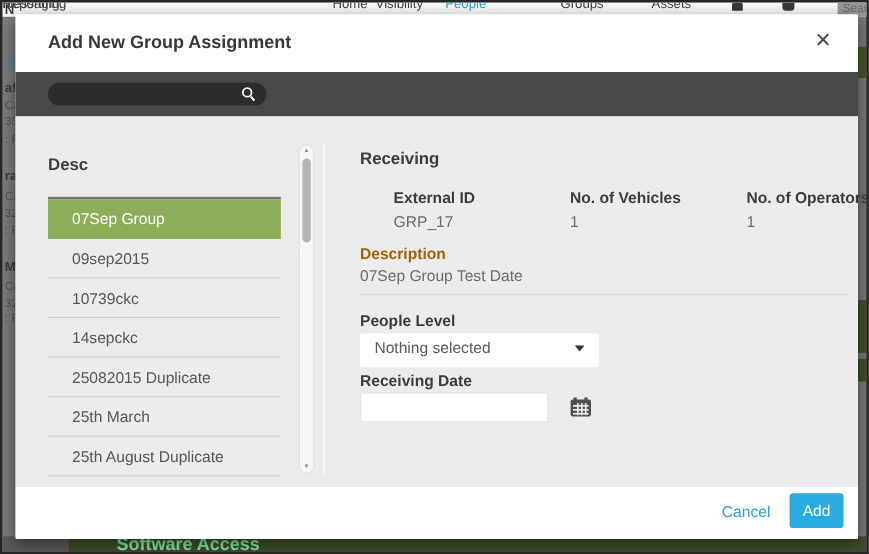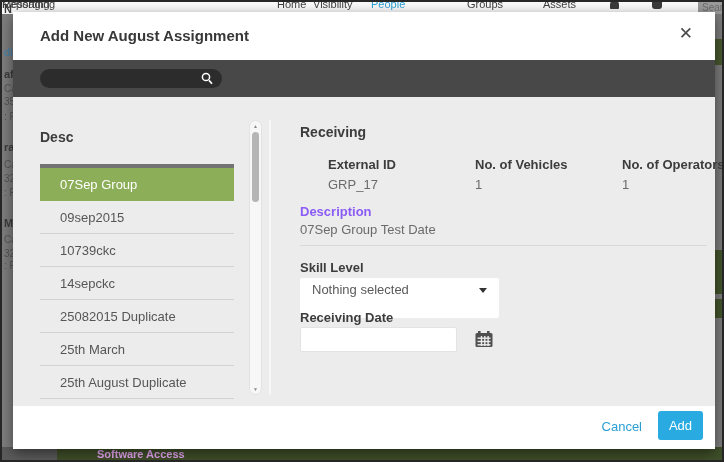--- a/index.html
+++ b/index.html
@@ -57,21 +57,21 @@
   #left-frags .bg-frag:nth-of-type(12){ top:232px; }
   #left-frags .bg-frag:nth-of-type(13){ top:246px; }
   #left-frags .bg-frag:nth-of-type(14){ top:258px; }
   .edge-patch { position:absolute; left:709px; width:11px; background:#4a5a2f; }
   .edge-patch.p1 { top:37px;  height:26px; }
   .edge-patch.p2 { top:248px; height:44px; background:#44552c; }
   .edge-patch.p3 { top:297px; height:19px; background:#44552c; }
   #bottom-left-strip { position:absolute; left:0; top:445px; width:55px; height:15px; background:#5c5c5c; }
   #bottom-bar {
     position:absolute; left:55px; top:445px; width:665px; height:15px;
-    background:#40502a; color:#f0abfc; font-weight:bold; font-size:11px;
+    background:#40502a; color:#86efac; font-weight:bold; font-size:15px;
     line-height:14px; padding-left:40px; overflow:hidden;
   }
   
   #modal {
     position:absolute; left:11px; top:10px; width:702px; height:437px;
     background:#ffffff; box-shadow:0 4px 14px rgba(0,0,0,0.5); border-radius:2px;
   }
   #modal-header { position:absolute; left:0; top:0; width:100%; height:48px; background:#fff; }
   #modal-title {
     position:absolute; left:27px; top:15px; font-size:15px; font-weight:bold; color:#383838;
@@ -86,21 +86,21 @@
     background:#2c2c2c; border-radius:10px;
   }
   #search-pill input {
     position:absolute; left:10px; top:0; width:150px; height:19px;
     background:transparent; border:none; outline:none; color:#ddd; font-size:11px;
   }
   #search-pill svg { position:absolute; right:9px; top:3px; }
   #modal-body { position:absolute; left:0; top:85px; width:100%; height:309px; background:#ececec; }
   
   #group-heading { position:absolute; left:27px; top:32px; font-size:14px; font-weight:bold; color:#3c3c3c; }
-  #group-list { position:absolute; left:27px; top:67px; width:194px; border-top:4px solid #737373; }
+  #group-list { position:absolute; left:27px; top:67px; width:194px; border-top:2px solid #737373; }
   .group-row {
     height:33px; line-height:33px; padding-left:20px; font-size:13px; color:#565656;
     border-bottom:1px solid #d2d2d2; cursor:pointer; overflow:hidden; white-space:nowrap;
   }
   .group-row.selected { background:#8cae58; color:#ffffff; border-bottom-color:#8cae58; }
   
   #list-scrollbar {
     position:absolute; left:236px; top:23px; width:13px; height:275px;
     background:#f7f7f7; border:1px solid #e2e2e2; border-radius:7px;
   }
@@ -117,26 +117,26 @@
   #panel-divider { position:absolute; left:256px; top:23px; width:2px; height:275px; background:#f7f7f7; }
   
   #receiving-heading { position:absolute; left:287px; top:27px; font-size:14px; font-weight:bold; color:#3c3c3c; }
   #fields { position:absolute; left:287px; top:60px; width:400px; height:40px;margin-left:28px; }
   .field { position:absolute; top:0; }
   #fields .field:nth-of-type(1){ left:0; }
   #fields .field:nth-of-type(2){ left:147px; }
   #fields .field:nth-of-type(3){ left:294px; }
   .f-label { font-size:13px; font-weight:bold; color:#3c3c3c; white-space:nowrap; }
   .f-value { margin-top:5px; font-size:13px; color:#6b6b6b; }
-  #desc-label { position:absolute; left:287px; top:107px; font-size:13px; font-weight:bold; color:#8b5cf6; }
+  #desc-label { position:absolute; left:287px; top:107px; font-size:13px; font-weight:bold; color:#a16207; }
   #desc-value { position:absolute; left:287px; top:125px; font-size:13px; color:#6b6b6b; }
   #right-divider { position:absolute; left:287px; top:148px; width:407px; height:1px; background:#d9d9d9; }
   #skill-label { position:absolute; left:287px; top:163px; font-size:13px; font-weight:bold; color:#3c3c3c; }
   #skill-select {
-    position:absolute; left:287px; top:181px; width:199px; height:40px;
+    position:absolute; left:287px; top:181px; width:199px; height:28px;
     background:#ffffff; border-radius:2px; cursor:pointer;
   }
   #skill-select .sel-text {
     position:absolute; left:12px; top:0; line-height:24px; font-size:13px; color:#5a5a5a;
   }
   #skill-select .caret {
     position:absolute; right:12px; top:10px; width:0; height:0;
     border-left:4px solid transparent; border-right:4px solid transparent;
     border-top:5px solid #333;
   }
@@ -201,21 +201,21 @@
 
   <div class="edge-patch p1"></div>
   <div class="edge-patch p2"></div>
   <div class="edge-patch p3"></div>
   <div id="bottom-left-strip"></div>
   <div id="bottom-bar">Software Access</div>
 
   <div id="modal">
 
     <div id="modal-header">
-      <div id="modal-title">Add New August Assignment</div>
+      <div id="modal-title">Add New Group Assignment</div>
       <button id="modal-close">✕</button>
     </div>
 
     <div id="search-band">
       <div id="search-pill">
         <input type="text" placeholder="" style="">
         <svg width="12" height="13" viewBox="0 0 12 13">
           <circle cx="5" cy="5" r="3.6" fill="none" stroke="#ffffff" stroke-width="1.5"></circle>
           <line x1="8" y1="8.4" x2="11" y2="11.8" stroke="#ffffff" stroke-width="1.7"></line>
         </svg>
@@ -261,21 +261,21 @@
           <div class="field">
             <div class="f-label">No. of Operators</div>
             <div class="f-value">1</div>
           </div>
         </div>
 
       <div id="desc-label">Description</div>
       <div id="desc-value">07Sep Group Test Date</div>
       <div id="right-divider"></div>
 
-      <div id="skill-label">Skill Level</div>
+      <div id="skill-label">People Level</div>
       <div id="skill-select">
         <span class="sel-text">Nothing selected</span>
         <span class="caret"></span>
       </div>
 
       <div id="exp-label">Receiving Date</div>
       <input id="exp-input" type="text" value="" style="">
       <button id="calendar-btn">
         <svg width="18" height="17" viewBox="0 0 18 17">
           <rect x="3" y="0" width="2.6" height="4" fill="#4f4f4f"></rect>

